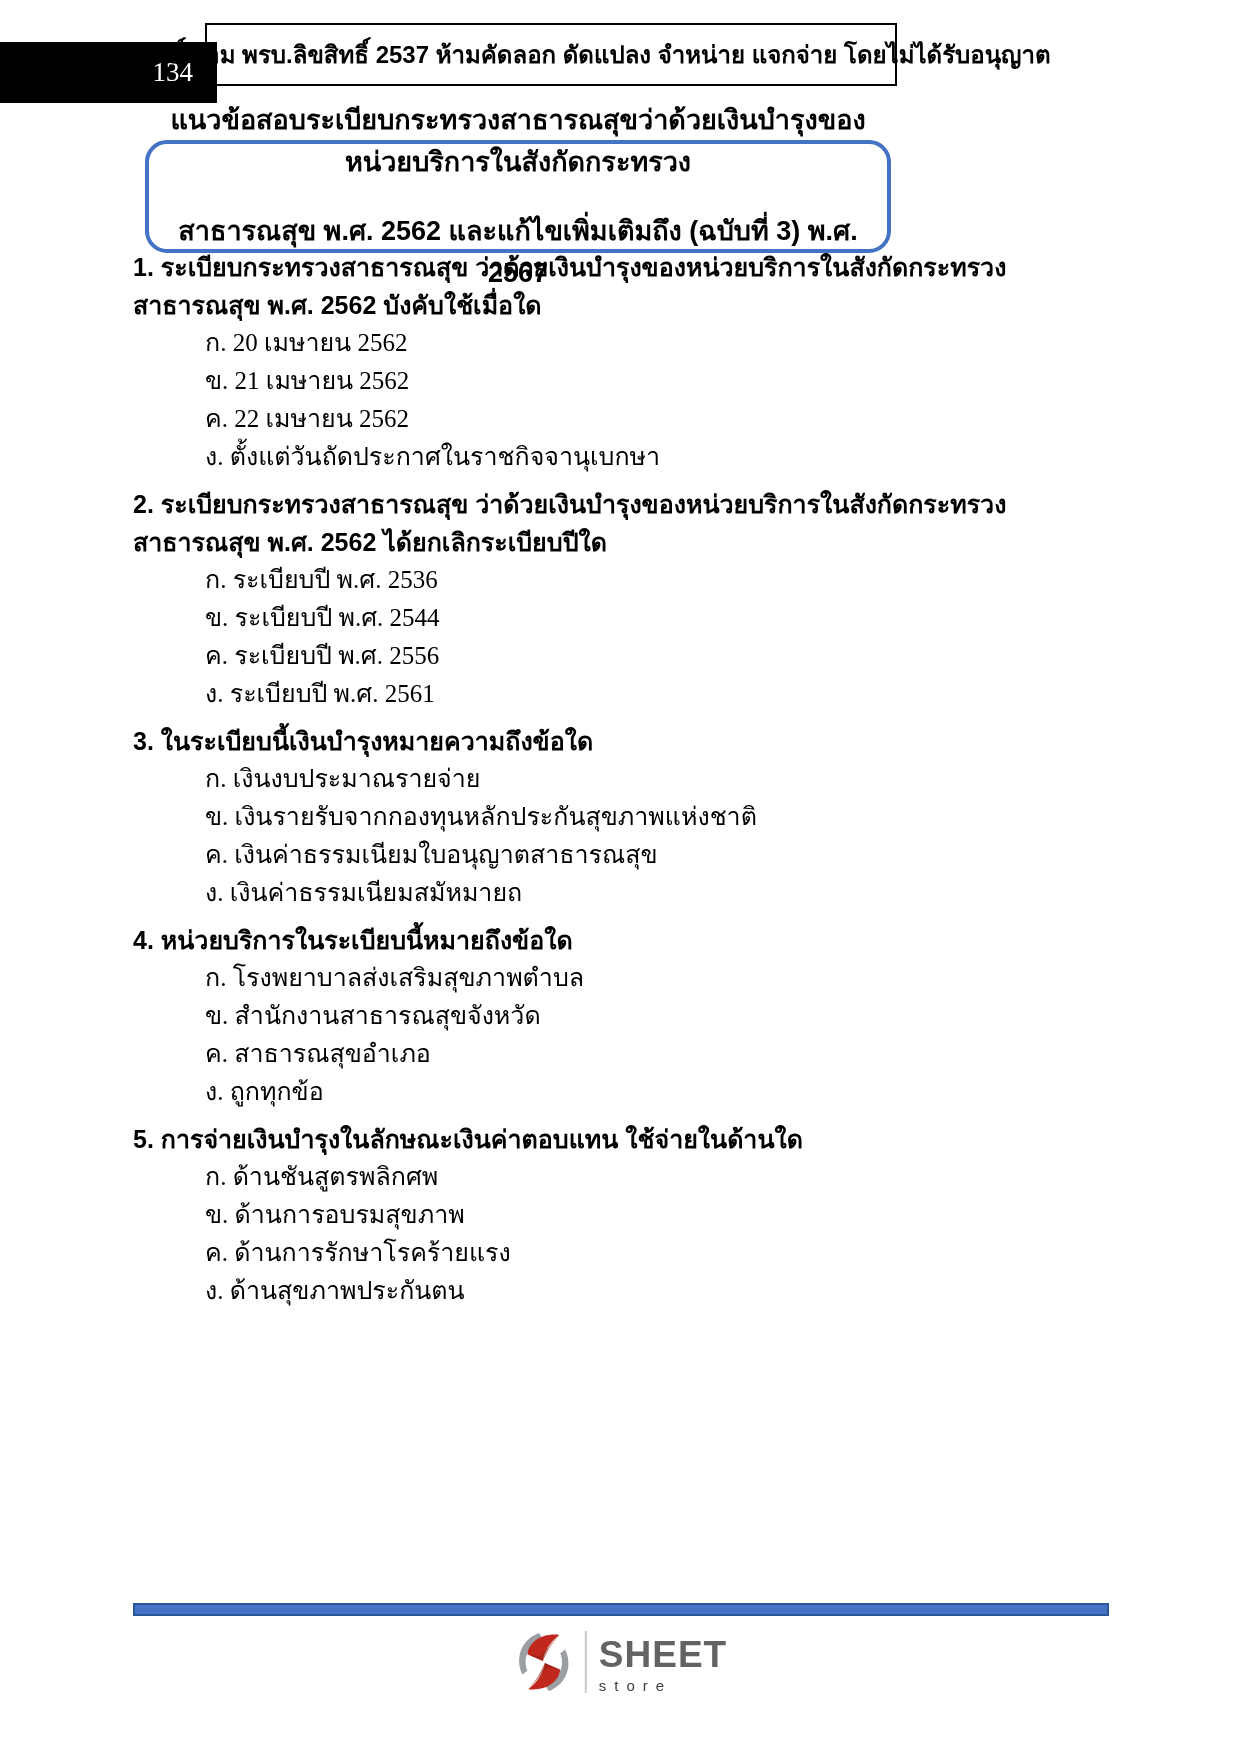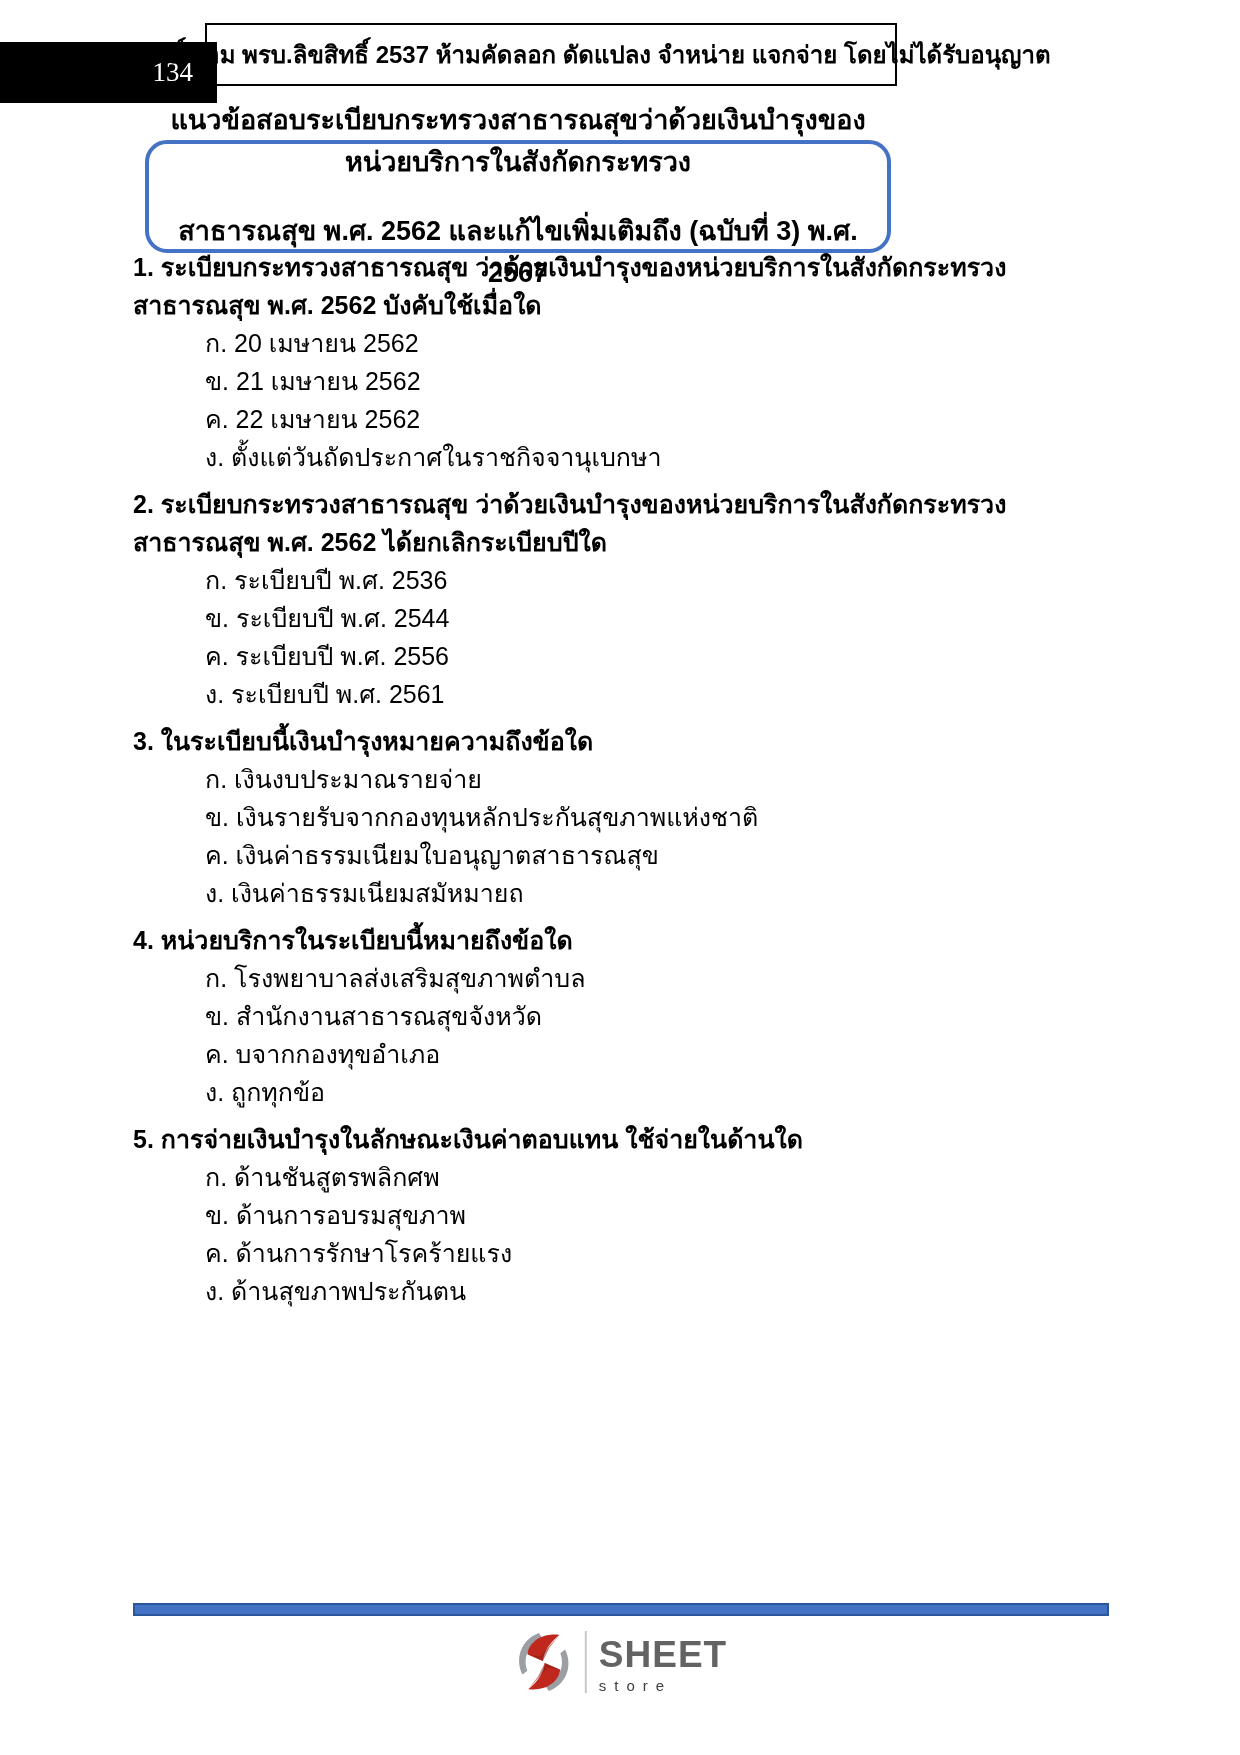--- a/index.html
+++ b/index.html
@@ -29,21 +29,21 @@
     font-weight:bold;font-size:27px;line-height:42px;text-align:center;gap:27px;
   }
   
   .questions{
     position:absolute;left:133px;top:248px;width:985px;
     font-size:25px;line-height:38px;
   }
   .question-block{margin-top:9px;}
   .question-block:first-child{margin-top:0;}
   .question-text{font-weight:bold;margin:0;}
-  .option-line{padding-left:72px;}
+  .option-line{padding-left:72px;font-family:Liberation Serif, serif;}
   
   .footer-bar{
     position:absolute;left:133px;top:1603px;width:972px;height:9px;
     background:#4472C4;border:2px solid #2B579A;box-sizing:content-box;
   }
   .logo{
     position:absolute;left:50%;top:1628px;transform:translateX(-50%);
     display:flex;align-items:center;
   }
   .logo-divider{width:2px;height:62px;background:#c9c9c9;margin:0 12px 0 10px;}
@@ -95,21 +95,21 @@
     <div class="option-line">ก. เงินงบประมาณรายจ่าย</div>
     <div class="option-line">ข. เงินรายรับจากกองทุนหลักประกันสุขภาพแห่งชาติ</div>
     <div class="option-line">ค. เงินค่าธรรมเนียมใบอนุญาตสาธารณสุข</div>
     <div class="option-line">ง. เงินค่าธรรมเนียมสมัหมายถ</div>
   </div>
 
   <div class="question-block">
     <p class="question-text">4. หน่วยบริการในระเบียบนี้หมายถึงข้อใด</p>
     <div class="option-line">ก. โรงพยาบาลส่งเสริมสุขภาพตำบล</div>
     <div class="option-line">ข. สำนักงานสาธารณสุขจังหวัด</div>
-    <div class="option-line">ค. บจากกองทุขอำเภอ</div>
+    <div class="option-line">ค. สาธารณสุขอำเภอ</div>
     <div class="option-line">ง. ถูกทุกข้อ</div>
   </div>
 
   <div class="question-block">
     <p class="question-text">5. การจ่ายเงินบำรุงในลักษณะเงินค่าตอบแทน ใช้จ่ายในด้านใด</p>
     <div class="option-line">ก. ด้านชันสูตรพลิกศพ</div>
     <div class="option-line">ข. ด้านการอบรมสุขภาพ</div>
     <div class="option-line">ค. ด้านการรักษาโรคร้ายแรง</div>
     <div class="option-line">ง.  ด้านสุขภาพประกันตน</div>
   </div>

